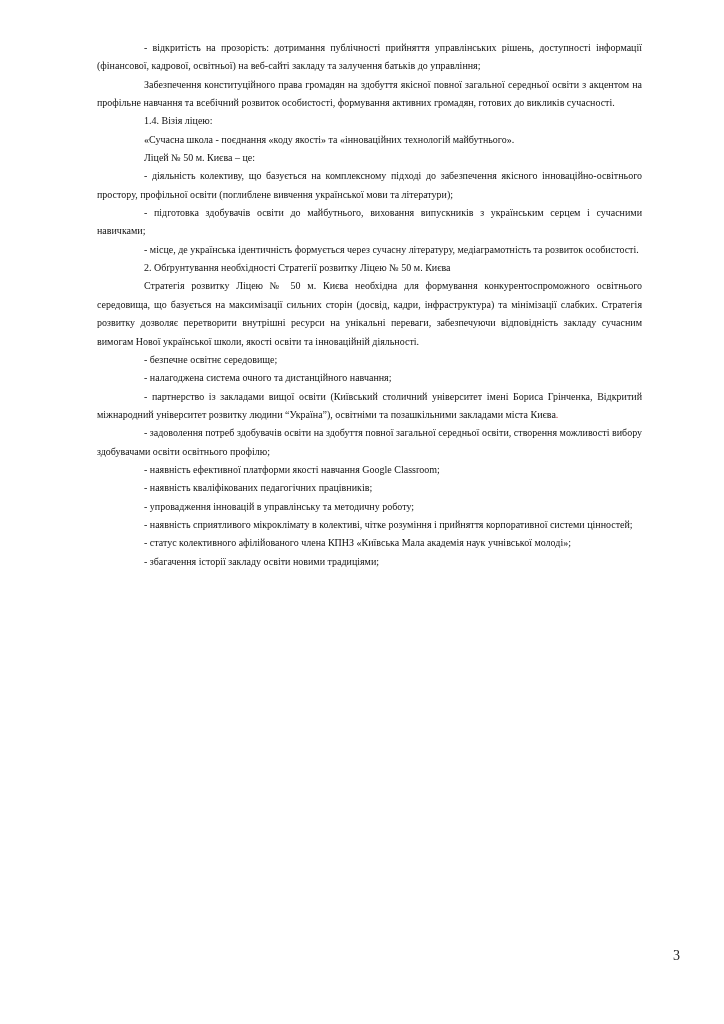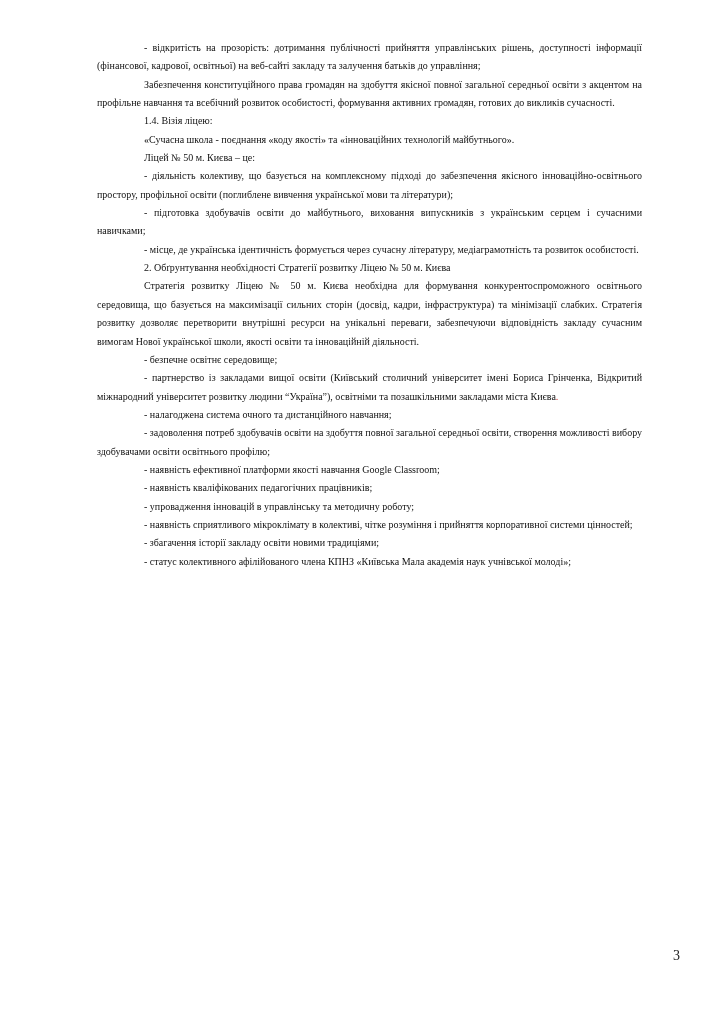--- a/index.html
+++ b/index.html
@@ -35,24 +35,24 @@
   <p class="p ind">1.4. Візія ліцею:</p>
   <p class="p ind">«Сучасна школа - поєднання «коду якості» та «інноваційних технологій майбутнього».</p>
   <p class="p ind">Ліцей № 50 м. Києва – це:</p>
   <p class="p ind">- діяльність колективу, що базується на комплексному підході до забезпечення якісного інноваційно-освітнього простору, профільної освіти (поглиблене вивчення української мови та літератури);</p>
   <p class="p ind">- підготовка здобувачів освіти до майбутнього, виховання випускників з українським серцем і сучасними навичками;</p>
   <p class="p ind">- місце, де українська ідентичність формується через сучасну літературу, медіаграмотність та розвиток особистості.</p>
   <p class="p ind">2. Обґрунтування необхідності Стратегії розвитку Ліцею № 50 м. Києва</p>
   <p class="p ind">Стратегія розвитку Ліцею № 50 м. Києва необхідна для формування конкурентоспроможного освітнього середовища, що базується на максимізації сильних сторін (досвід, кадри, інфраструктура) та мінімізації слабких. Стратегія розвитку дозволяє перетворити внутрішні ресурси на унікальні переваги, забезпечуючи відповідність закладу сучасним вимогам Нової української школи, якості освіти та інноваційній діяльності.</p>
 
   <p class="p ind">- безпечне освітнє середовище;</p>
+  <p class="p ind">- налагоджена система очного та дистанційного навчання;</p>
   <p class="p ind"><span>- партнерство із закладами вищої освіти (Київський столичний університет імені Бориса Грінченка, Відкритий міжнародний університет розвитку людини “Україна”), освітніми та позашкільними закладами міста Києва</span><span class="red-dot">.</span></p>
-  <p class="p ind">- налагоджена система очного та дистанційного навчання;</p>
   <p class="p ind">- задоволення потреб здобувачів освіти на здобуття повної загальної середньої освіти, створення можливості вибору здобувачами освіти освітнього профілю;</p>
   <p class="p ind">- наявність ефективної платформи якості навчання Google Classroom;</p>
   <p class="p ind">- наявність кваліфікованих педагогічних працівників;</p>
   <p class="p ind">- упровадження інновацій в управлінську та методичну роботу;</p>
   <p class="p ind">- наявність сприятливого мікроклімату в колективі, чітке розуміння і прийняття корпоративної системи цінностей;</p>
+  <p class="p ind">- статус колективного афілійованого члена КПНЗ «Київська Мала академія наук учнівської молоді»;</p>
   <p class="p ind">- збагачення історії закладу освіти новими традиціями;</p>
-  <p class="p ind">- статус колективного афілійованого члена КПНЗ «Київська Мала академія наук учнівської молоді»;</p>
 </div>
 
 <div class="pagenum">3</div>
 
 </body></html>

